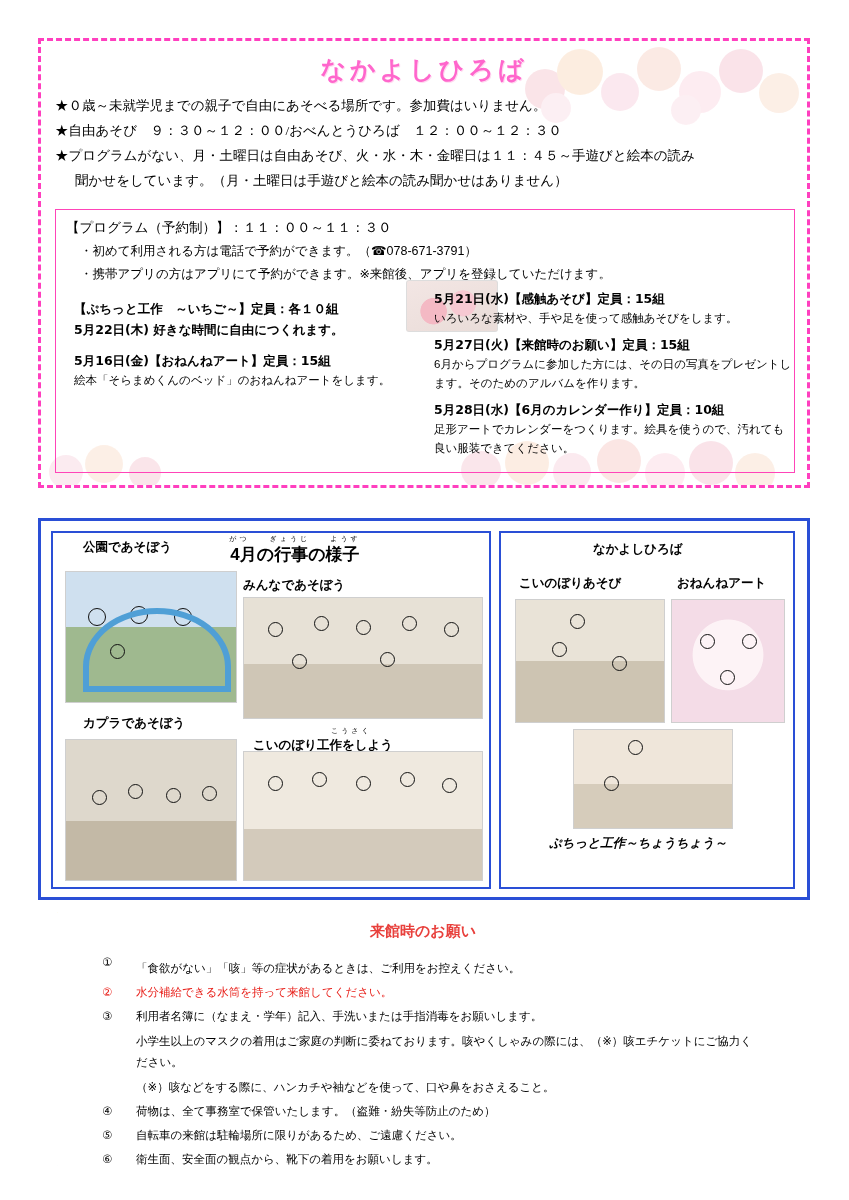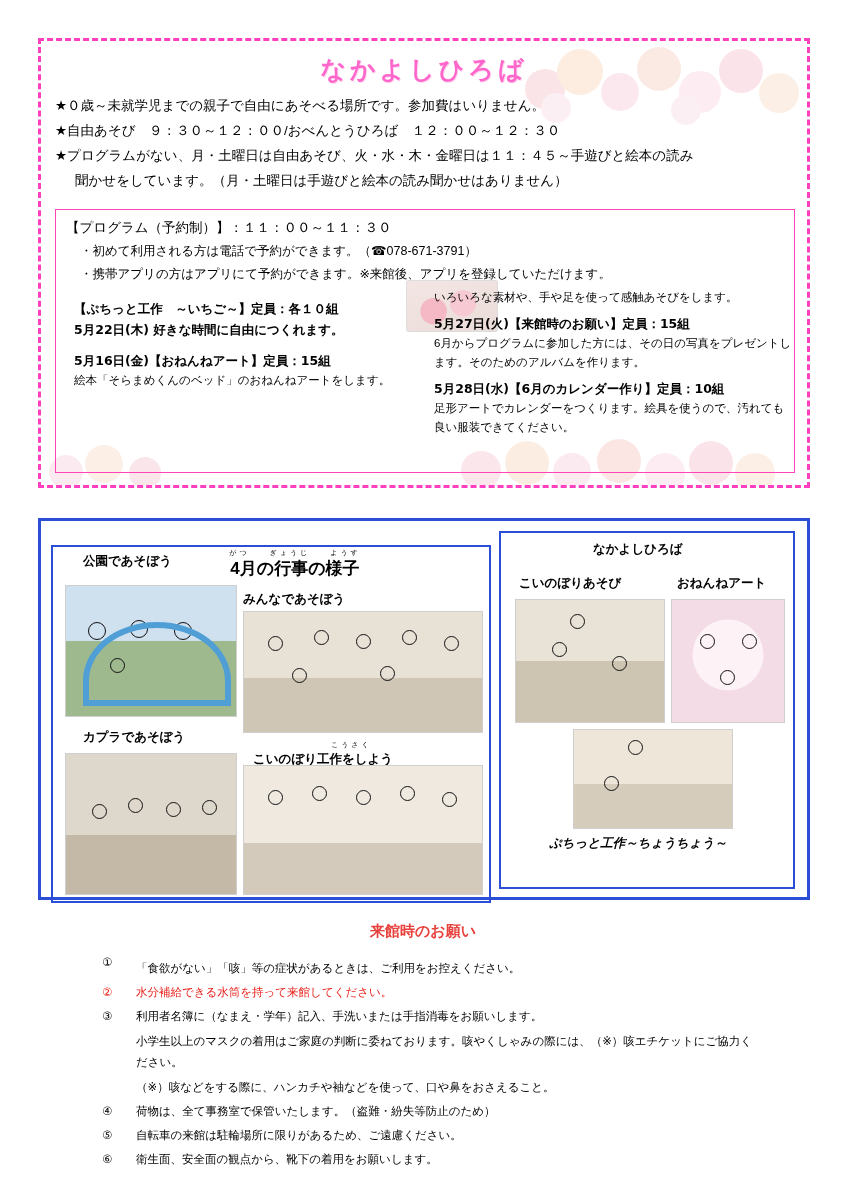--- a/index.html
+++ b/index.html
@@ -24,21 +24,21 @@
   
   .flowers{position:absolute;pointer-events:none;opacity:.55;}
   .fl{position:absolute;border-radius:50%;}
   .title-main{
     position:absolute;left:0;right:0;top:12px;text-align:center;
     font-size:25px;font-weight:bold;color:#ff66cc;letter-spacing:4px;
     text-shadow:1px 1px 0 #ffd9f0;
     font-family:"DejaVu Sans","Liberation Sans",sans-serif;
   }
   .star-lines{position:absolute;left:14px;top:52px;right:14px;}
-  .star-line{font-size:13.5px;line-height:25px;color:#000;}
+  .star-line{font-size:13.5px;line-height:25px;color:#000;font-family:Liberation Serif, serif;}
   .indent{padding-left:20px;display:block;}
 
   
   .prog-box{
     position:absolute;left:14px;top:168px;width:740px;height:264px;
     border:1.5px solid #ff44b8;box-sizing:border-box;background:transparent;
     padding:6px 10px;
   }
   .prog-title{font-size:13.5px;font-weight:normal;line-height:24px;}
   .prog-bullet{font-size:12.5px;line-height:23px;padding-left:14px;}
@@ -60,21 +60,21 @@
       linear-gradient(160deg,#f3e6e4,#e9dcd8);
     box-shadow:0 0 0 1px #ddd inset;
   }
 
   
   .sec-photos{
     position:absolute;left:38px;top:518px;width:772px;height:382px;
     border:3px solid #2a4fd6;box-sizing:border-box;background:#ffffff;
     padding:6px;
   }
-  .ph-left{position:absolute;left:10px;top:24px;width:440px;height:358px;
+  .ph-left{position:absolute;left:10px;top:10px;width:440px;height:358px;
     border:2px solid #2a4fd6;box-sizing:border-box;}
   .ph-right{position:absolute;left:458px;top:10px;width:296px;height:358px;
     border:2px solid #2a4fd6;box-sizing:border-box;}
   .cap{position:absolute;font-size:12.5px;font-weight:bold;
        font-family:"DejaVu Sans","Liberation Sans",sans-serif;}
   .cap-big{font-size:17px;font-weight:bold;}
   .ruby{font-size:7px;letter-spacing:3px;display:block;line-height:8px;}
   .img{position:absolute;background-size:cover;border:1px solid #cfcfcf;}
   .face{position:absolute;width:16px;height:16px;border:1.6px solid #111;border-radius:50%;background:transparent;}
   .face.sm{width:13px;height:13px;}
@@ -165,20 +165,21 @@
         <div class="col-l">
           <div class="sp10"></div>
           <div class="ev-h">【ぷちっと工作　～いちご～】定員：各１０組</div>
           <div class="ev-h">5月22日(木) 好きな時間に自由につくれます。</div>
           <div class="sp10"></div>
           <div class="ev-h">5月16日(金)【おねんねアート】定員：15組</div>
           <div class="ev-t">絵本「そらまめくんのベッド」のおねんねアートをします。</div>
         </div>
 
         <div class="col-r">
+          <div class="ev-h">5月21日(水)【感触あそび】定員：15組</div>
           <div class="ev-t">いろいろな素材や、手や足を使って感触あそびをします。</div>
           <div class="sp6"></div>
           <div class="ev-h">5月27日(火)【来館時のお願い】定員：15組</div>
           <div class="ev-t">6月からプログラムに参加した方には、その日の写真をプレゼントします。そのためのアルバムを作ります。</div>
           <div class="sp6"></div>
           <div class="ev-h">5月28日(水)【6月のカレンダー作り】定員：10組</div>
           <div class="ev-t">足形アートでカレンダーをつくります。絵具を使うので、汚れても良い服装できてください。</div>
         </div>
       </div>
     </div>

